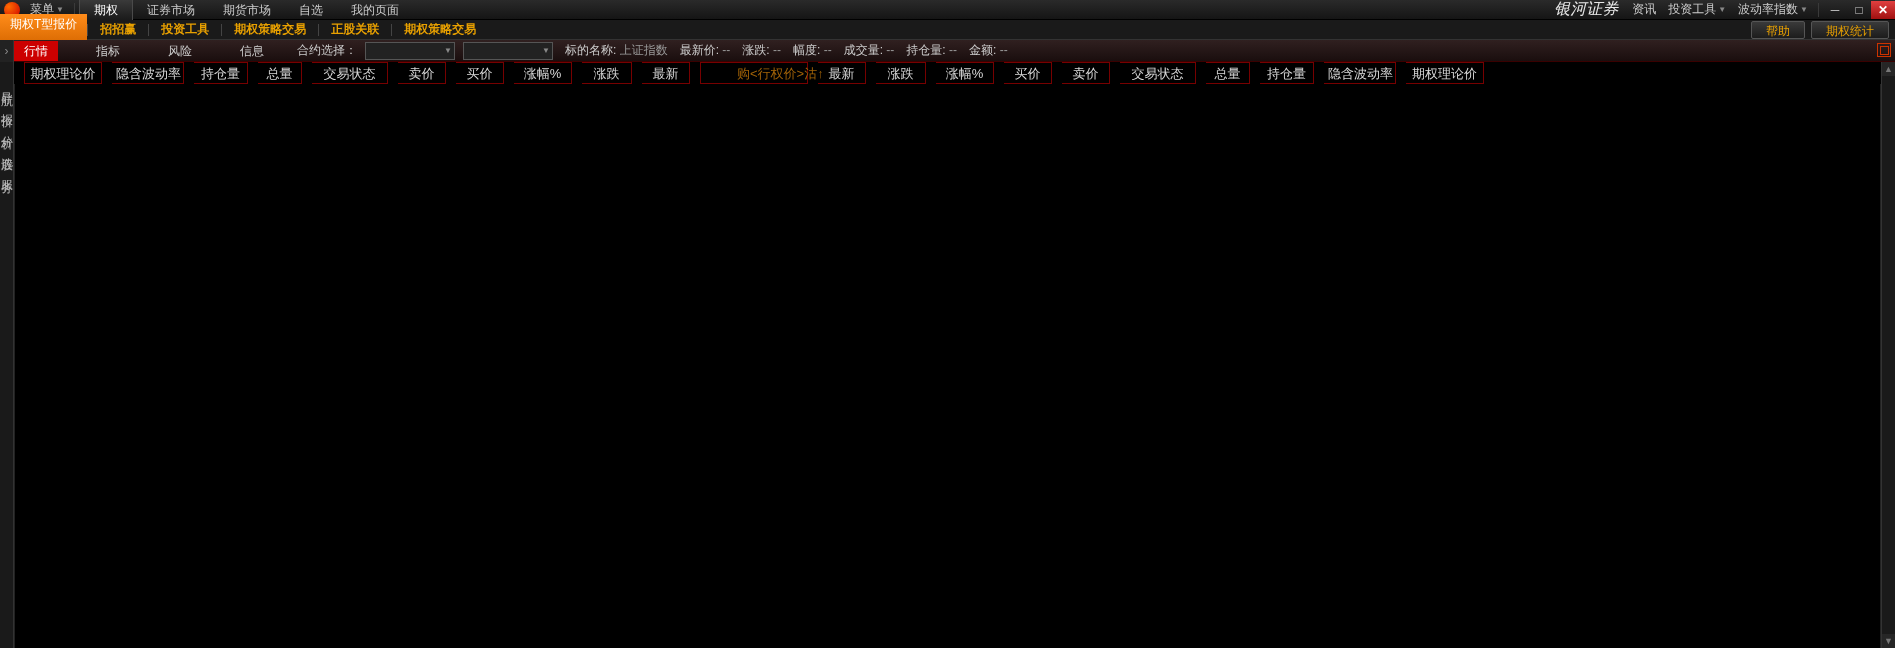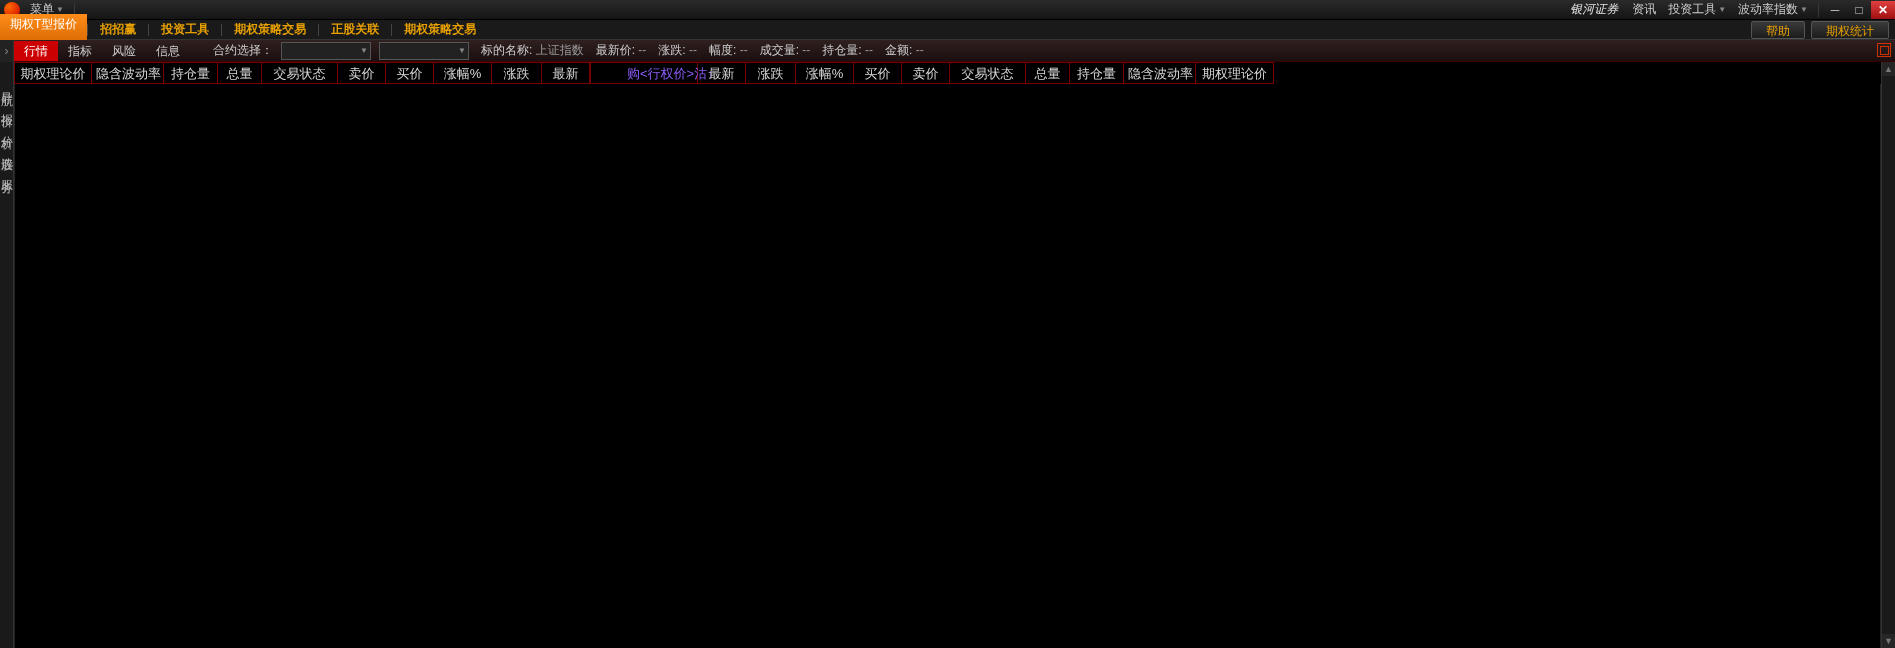--- a/index.html
+++ b/index.html
@@ -6,21 +6,21 @@
 body { background: #000; color: #c0c0c0; font-size: 12px; width: 1895px; height: 648px; overflow: hidden; position: relative; }
 
 
 .titlebar { height: 20px; background: linear-gradient(to bottom, #2a2a2a, #151515); display: flex; align-items: center; border-bottom: 1px solid #000; }
 .logo { width: 16px; height: 16px; margin: 0 4px; border-radius: 50%; background: radial-gradient(circle at 30% 30%, #ff6b00, #cc0000); position: relative; display: inline-block; }
 .menu-btn { color: #ccc; padding: 0 6px; display: flex; align-items: center; cursor: pointer; }
 .menu-btn .caret { margin-left: 2px; font-size: 8px; color: #888; }
 .sep { width: 1px; height: 14px; background: #3a3a3a; margin: 0 4px; }
 .top-tab { color: #ccc; padding: 0 14px; height: 20px; line-height: 20px; cursor: pointer; }
 .top-tab.active { background: linear-gradient(to bottom, #3a3a3a, #1a1a1a); border-left: 1px solid #4a4a4a; border-right: 1px solid #4a4a4a; color: #fff; }
-.brand { font-family: KaiTi, serif; font-style: italic; color: #e8e8e8; font-size: 12px; margin-left: auto; padding: 0 8px; }
+.brand { font-family: KaiTi, serif; font-style: italic; color: #e8e8e8; font-size: 16px; margin-left: auto; padding: 0 8px; }
 .right-menus { display: flex; align-items: center; }
 .right-menu { color: #ccc; padding: 16px 6px; cursor: pointer; display: flex; align-items: center; }
 .right-menu .caret { margin-left: 2px; font-size: 8px; color: #888; }
 .win-btn { width: 24px; height: 18px; display: flex; align-items: center; justify-content: center; cursor: pointer; color: #ccc; }
 .win-close { background: linear-gradient(to bottom, #e04040, #a01010); color: #fff; font-weight: bold; }
 
 
 .toolbar { height: 20px; background: #1a1a1a; display: flex; align-items: center; border-bottom: 1px solid #333; position: relative; }
 .tool-tab { padding: 0 10px; height: 31px; line-height: 20px; cursor: pointer; }
 .tool-tab.active-orange { background: linear-gradient(to bottom, #ff8c1a, #d86800); color: #fff; }
@@ -37,23 +37,23 @@
 .info-label { padding: 0 4px; color: #ccc; }
 .info-combo { height: 18px; background: #222; border: 1px solid #555; min-width: 90px; display: inline-flex; align-items:center; justify-content:flex-end; padding: 0 2px; margin: 0 4px; cursor:pointer; }
 .info-combo .caret { font-size: 8px; color:#888; }
 .stat { padding: 0 6px; color: #ccc; white-space: nowrap; }
 .stat .val { color: #999; }
 .maxbox { position: absolute; right: 4px; top: 3px; width: 14px; height: 14px; border: 1px solid #cc3300; cursor: pointer; }
 .maxbox::after { content:""; position:absolute; right:1px; bottom:1px; width:7px; height:7px; border:1px solid #cc3300; }
 
 
 .colhead { height: 22px; display: flex; background: #000; position: absolute; left: 14px; right: 14px; top: 62px; }
-.colhead .cell { flex: 0 0 auto; height: 22px; line-height: 21px; text-align: center; color: #d8d8d8; font-size: 13px; border-top: 1px solid #700; border-bottom: 1px solid #700; border-right: 1px solid #700; padding: 0 4px; white-space: nowrap; }
+.colhead .cell { flex: 0 0 auto; height: 22px; line-height: 21px; text-align: center; color: #d8d8d8; font-size: 13px; border-top: 1px solid #700; border-bottom: 1px solid #700; border-right: 1px solid #700; padding: 0 4px; white-space: nowrap; margin-left: 10px; }
 .colhead .cell.first { border-left: 1px solid #700; }
-.colhead .cell.center { background: #000; color: #8b5cf6; border-left: 1px solid #700; padding-left: 36px; }
+.colhead .cell.center { background: #000; color: #a16207; border-left: 1px solid #700; padding-left: 36px; }
 
 
 .leftrail { position: absolute; left: 0; top: 62px; bottom: 0; width: 14px; background: #1a1a1a; border-right: 1px solid #333; display: flex; flex-direction: column; align-items: center; padding-top: 20px; }
 .rail-item { writing-mode: vertical-rl; text-orientation: upright; color: #bcbcbc; font-size: 12px; margin-bottom: 18px; cursor: pointer; letter-spacing: 2px; }
 .rail-toggle { position:absolute; left:0; top:62px; width:14px; height:18px; background:#222; color:#888; display:flex; align-items:center; justify-content:center; cursor:pointer; border-bottom:1px solid #333; }
 
 
 .rightrail { position: absolute; right: 0; top: 62px; bottom: 0; width: 14px; background: #1a1a1a; border-left: 1px solid #333; }
 .scroll-up, .scroll-down { height: 14px; background:#262626; color:#777; display:flex; align-items:center; justify-content:center; cursor:pointer; font-size:9px;}
 .scroll-track { position:absolute; top:14px; bottom:14px; left:0; right:0; }
@@ -65,20 +65,27 @@
 </head>
 <body>
 
 <div class="titlebar">
   <span class="logo"></span>
   <div class="menu-btn">
     <span>菜单</span>
     <span class="caret">▼</span>
   </div>
   <span class="sep"></span>
+  <div id="top-tabs" style="display:flex;">
+      <div class="top-tab active">期权</div>
+      <div class="top-tab">证券市场</div>
+      <div class="top-tab">期货市场</div>
+      <div class="top-tab">自选</div>
+      <div class="top-tab">我的页面</div>
+    </div>
 
   <span class="brand">银河证券</span>
   <div class="right-menus" id="right-menus">
       <div class="right-menu">
         <span>资讯</span>
       </div>
       <div class="right-menu">
         <span>投资工具</span>
         <span class="caret">▼</span>
       </div>
@@ -108,21 +115,21 @@
       <div class="tool-link">期权策略交易</div>
     </div>
   <div class="toolbar-right">
     <div class="btn-pill">帮助</div>
     <div class="btn-pill">期权统计</div>
   </div>
 </div>
 
 <div class="inforow">
   <div class="left-toggle">›</div>
-  <div id="info-tabs" style="display:flex;">
+  <div id="info-tabs" style="display:flex;gap:28px;">
       <div class="info-tab active">行情</div>
       <div class="info-tab">指标</div>
       <div class="info-tab">风险</div>
       <div class="info-tab">信息</div>
     </div>
   <span class="info-label" style="margin-left:19px;">合约选择：</span>
   <div class="info-combo">
       <span></span>
       <span class="caret">▼</span>
     </div>

